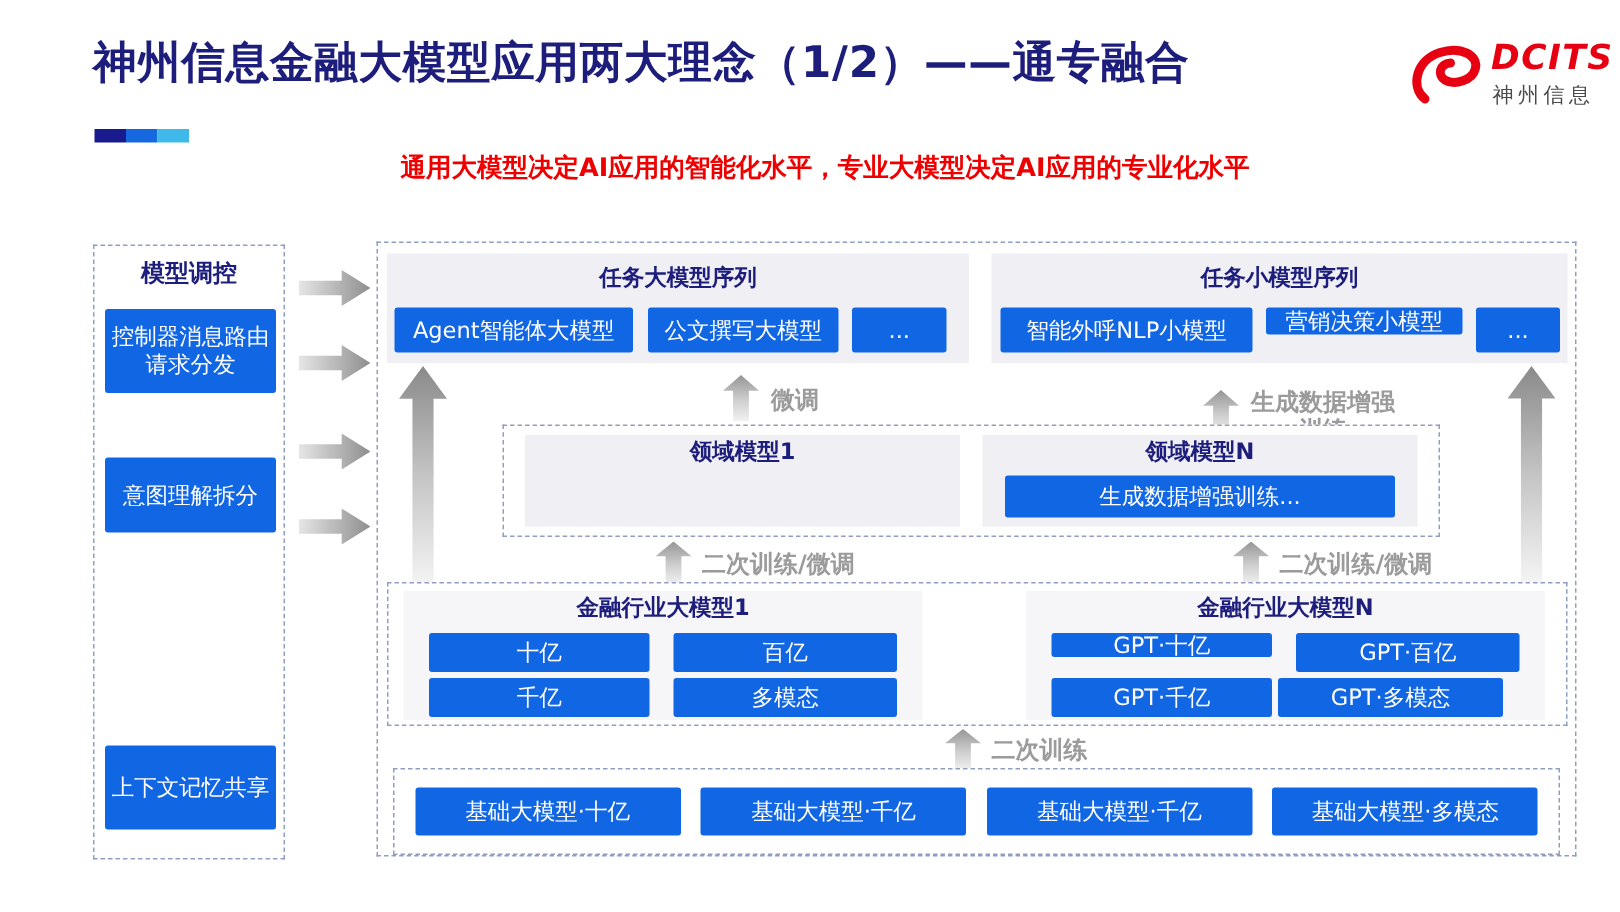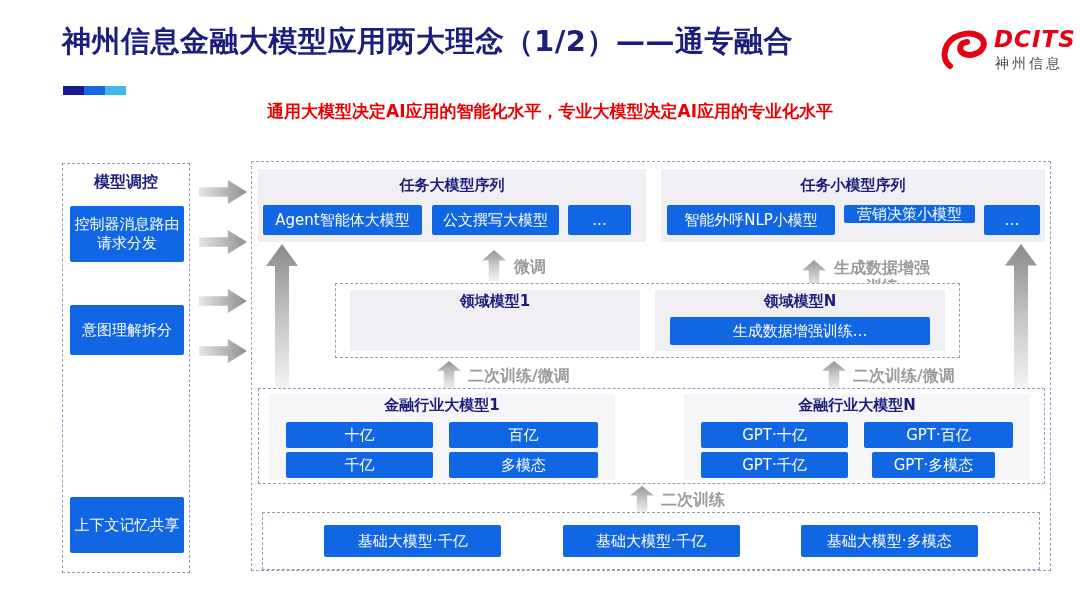--- a/index.html
+++ b/index.html
@@ -131,29 +131,30 @@
   <div class="abs dashed" style="left:258px; top:388px; width:787px; height:96px;">
     <div class="panel panel-light" style="left:10px; top:5px; width:346px; height:86px;">
       <div class="panel-title" style="top:2px;">金融行业大模型1</div>
       <div class="chip" style="left:17px;  top:28px; width:147px; height:26px;">十亿</div>
       <div class="chip" style="left:180px; top:28px; width:149px; height:26px;">百亿</div>
       <div class="chip" style="left:17px;  top:58px; width:147px; height:26px;">千亿</div>
       <div class="chip" style="left:180px; top:58px; width:149px; height:26px;">多模态</div>
     </div>
     <div class="panel panel-light" style="left:425px; top:5px; width:346px; height:86px;">
       <div class="panel-title" style="top:2px;">金融行业大模型N</div>
-      <div class="chip" style="left:17px;  top:28px; width:147px; height:26px;text-align:right;">GPT·十亿</div>
+      <div class="chip" style="left:17px;  top:28px; width:147px; height:16px;text-align:right;">GPT·十亿</div>
       <div class="chip" style="left:180px; top:28px; width:149px; height:26px;">GPT·百亿</div>
       <div class="chip" style="left:17px;  top:58px; width:147px; height:26px;">GPT·千亿</div>
-      <div class="chip" style="left:188px; top:58px; width:123px; height:26px;">GPT·多模态</div>
+      <div class="chip" style="left:168px; top:58px; width:150px; height:26px;">GPT·多模态</div>
     </div>
   </div>
 
   <div class="arrow-up-s" style="left:630px; top:486px; height:28px;"></div>
   <div class="gray-label" style="left:661px; top:490px;">二次训练</div>
 
   <div class="abs dashed" style="left:262px; top:512px; width:778px; height:58px; display:flex; align-items:center; justify-content:space-evenly;">
+    <div class="chip" style="position:static; width:177px; height:32px;">基础大模型·十亿</div>
     <div class="chip" style="position:static; width:177px; height:32px;">基础大模型·千亿</div>
     <div class="chip" style="position:static; width:177px; height:32px;">基础大模型·千亿</div>
     <div class="chip" style="position:static; width:177px; height:32px;">基础大模型·多模态</div>
   </div>
 
 </div>
 
 </body></html>

